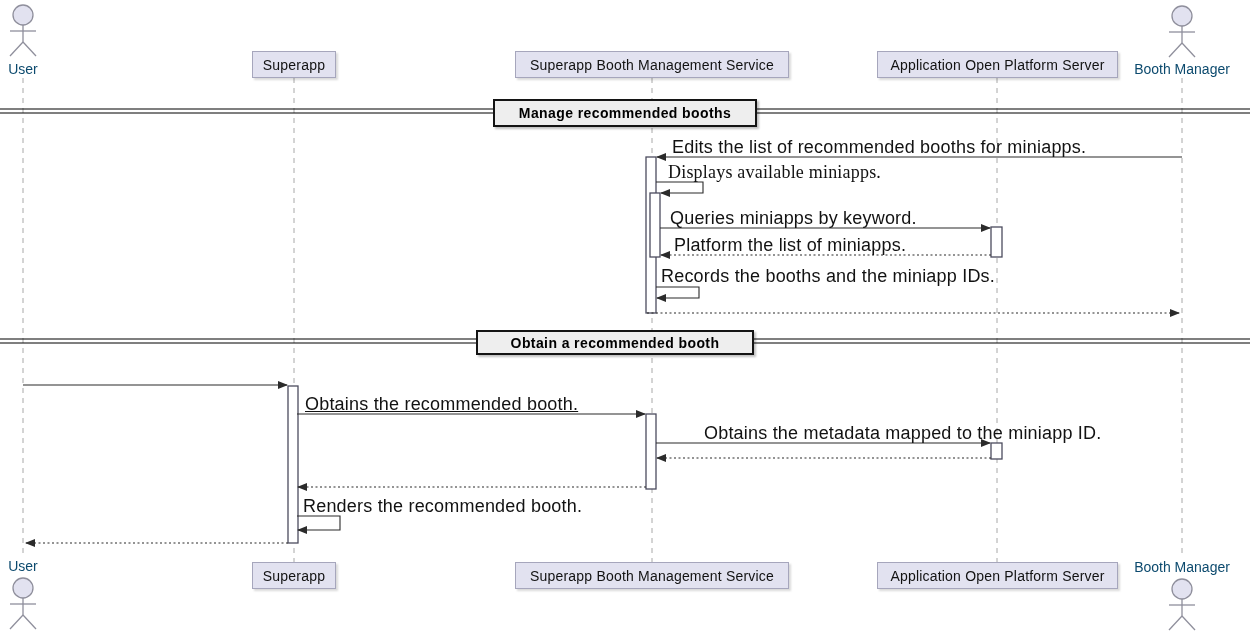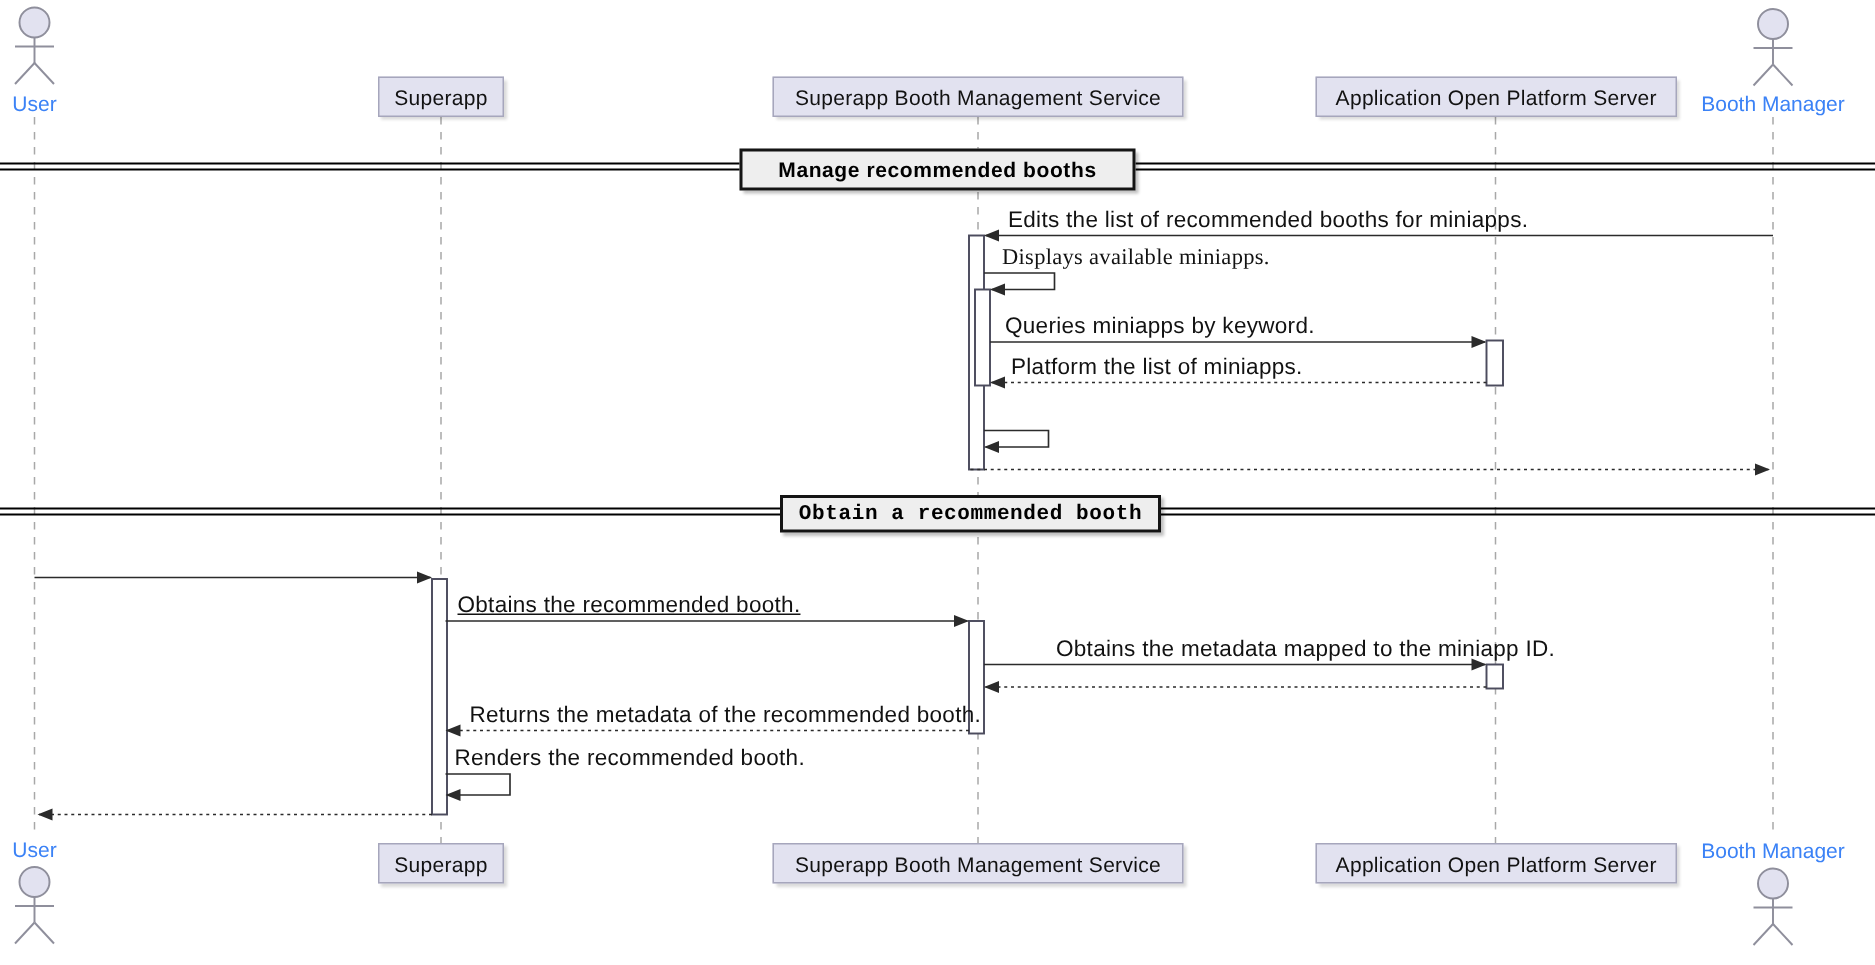--- a/index.html
+++ b/index.html
@@ -5,26 +5,26 @@
   html,body{margin:0;padding:0;}
   body{width:1250px;height:643px;overflow:hidden;background:#ffffff;
        font-family:"Liberation Sans",sans-serif;}
   #diagram{position:relative;width:1250px;height:643px;overflow:hidden;}
   #layer{position:absolute;left:0;top:0;}
   .participant-box{position:absolute;box-sizing:border-box;background:#E2E2F0;
       border:1px solid #a6a6bc;border-radius:0;box-shadow:2px 2px 2px rgba(0,0,0,.15);
       display:flex;align-items:center;justify-content:center;
       font-size:14px;letter-spacing:.2px;color:#121212;white-space:nowrap;}
   .actor-label{position:absolute;transform:translateX(-50%);font-size:14px;
-      color:#3b82f6;white-space:nowrap;}
+      color:#0c4a6e;white-space:nowrap;}
   .divider-box{position:absolute;box-sizing:border-box;background:#EEEEEE;
       border:2px solid #141414;box-shadow:2px 2px 2px rgba(0,0,0,.25);
       display:flex;align-items:center;justify-content:center;
       font-weight:bold;font-size:14px;letter-spacing:.4px;color:#000;white-space:nowrap;}
-  .msg-label{position:absolute;font-size:15px;letter-spacing:.2px;color:#121212;
+  .msg-label{position:absolute;font-size:18px;letter-spacing:.2px;color:#121212;
       white-space:nowrap;height:16px;line-height:16px;}
 </style>
 </head>
 <body>
 
 <div id="diagram">
   <svg id="layer" width="1250" height="643">
       <line x1="23" y1="78" x2="23" y2="557" stroke="#A8A8A8" stroke-width="1" stroke-dasharray="5,5"></line>
       <line x1="294" y1="78" x2="294" y2="562" stroke="#A8A8A8" stroke-width="1" stroke-dasharray="5,5"></line>
       <line x1="652" y1="78" x2="652" y2="562" stroke="#A8A8A8" stroke-width="1" stroke-dasharray="5,5"></line>
@@ -92,29 +92,29 @@
         <line x1="1182" y1="599" x2="1182" y2="616" stroke="#8f8f9c" stroke-width="1.3"></line>
         <line x1="1169" y1="605" x2="1195" y2="605" stroke="#8f8f9c" stroke-width="1.3"></line>
         <line x1="1182" y1="616" x2="1169" y2="630" stroke="#8f8f9c" stroke-width="1.3"></line>
         <line x1="1182" y1="616" x2="1195" y2="630" stroke="#8f8f9c" stroke-width="1.3"></line>
       </g>
     </svg>
 <div class="msg-label" style="left: 672px; top: 139px;">Edits the list of recommended booths for miniapps.</div>
     <div class="msg-label" style="left: 668px; top: 164px; font-family: Liberation Serif, serif;">Displays available miniapps.</div>
     <div class="msg-label" style="left: 670px; top: 210px;">Queries miniapps by keyword.</div>
     <div class="msg-label" style="left: 674px; top: 237px;">Platform the list of miniapps.</div>
+    <div class="msg-label" style="left: 661px; top: 268px;">Records the booths and the miniapp IDs.</div>
     <div class="msg-label" style="left: 305px; top: 396px; text-decoration: underline;">Obtains the recommended booth.</div>
     <div class="msg-label" style="left: 664px; top: 425px; margin-left: 40px;">Obtains the metadata mapped to the miniapp ID.</div>
-    <div class="msg-label" style="left: 313px; top: 469px;">Returns the metadata of the recommended booth.</div>
     <div class="msg-label" style="left: 303px; top: 498px;">Renders the recommended booth.</div>
     <div class="actor-label" style="left: 23px; top: 61px;">User</div>
     <div class="actor-label" style="left: 23px; top: 558px;">User</div>
     <div class="participant-box" style="left: 252px; top: 51px; width: 84px; height: 27px;">Superapp</div>
     <div class="participant-box" style="left: 252px; top: 562px; width: 84px; height: 27px;">Superapp</div>
     <div class="participant-box" style="left: 515px; top: 51px; width: 274px; height: 27px;">Superapp Booth Management Service</div>
     <div class="participant-box" style="left: 515px; top: 562px; width: 274px; height: 27px;">Superapp Booth Management Service</div>
     <div class="participant-box" style="left: 877px; top: 51px; width: 241px; height: 27px;">Application Open Platform Server</div>
     <div class="participant-box" style="left: 877px; top: 562px; width: 241px; height: 27px;">Application Open Platform Server</div>
     <div class="actor-label" style="left: 1182px; top: 61px;">Booth Manager</div>
     <div class="actor-label" style="left: 1182px; top: 559px;">Booth Manager</div>
     <div class="divider-box" style="left: 493px; top: 99px; width: 264px; height: 28px;">Manage recommended booths</div>
-    <div class="divider-box" style="left: 520px; top: 330px; width: 254px; height: 25px; font-family: Liberation Mono, monospace;">Obtain a recommended booth</div>
+    <div class="divider-box" style="left: 476px; top: 330px; width: 278px; height: 25px;">Obtain a recommended booth</div>
   </div>
 
 </body></html>

